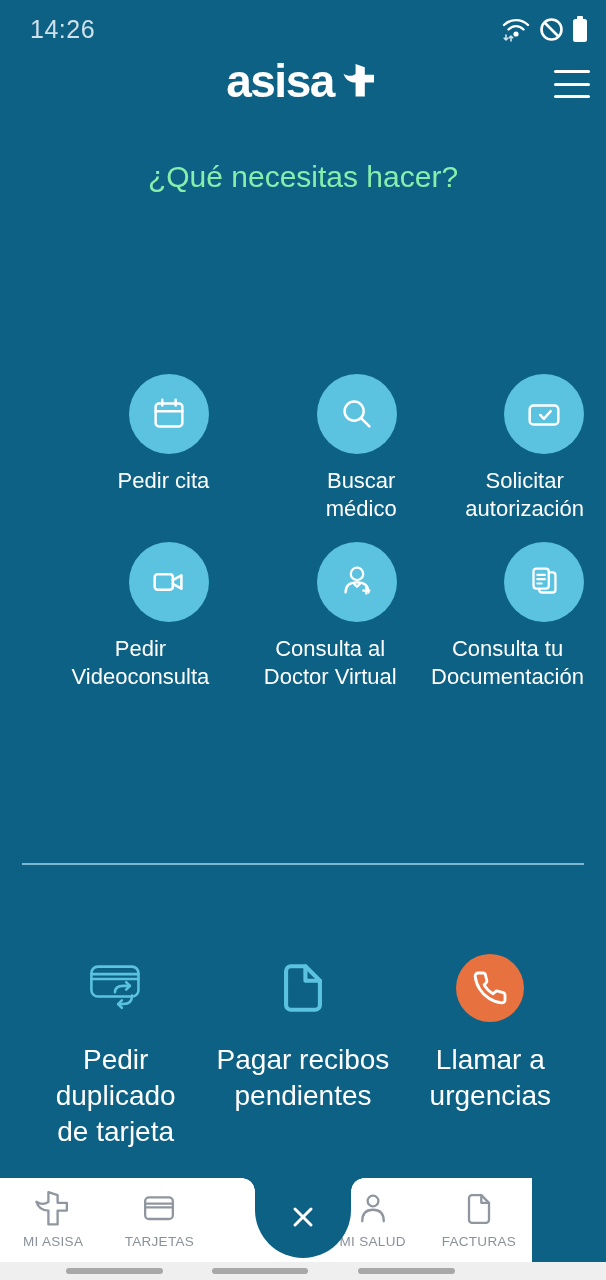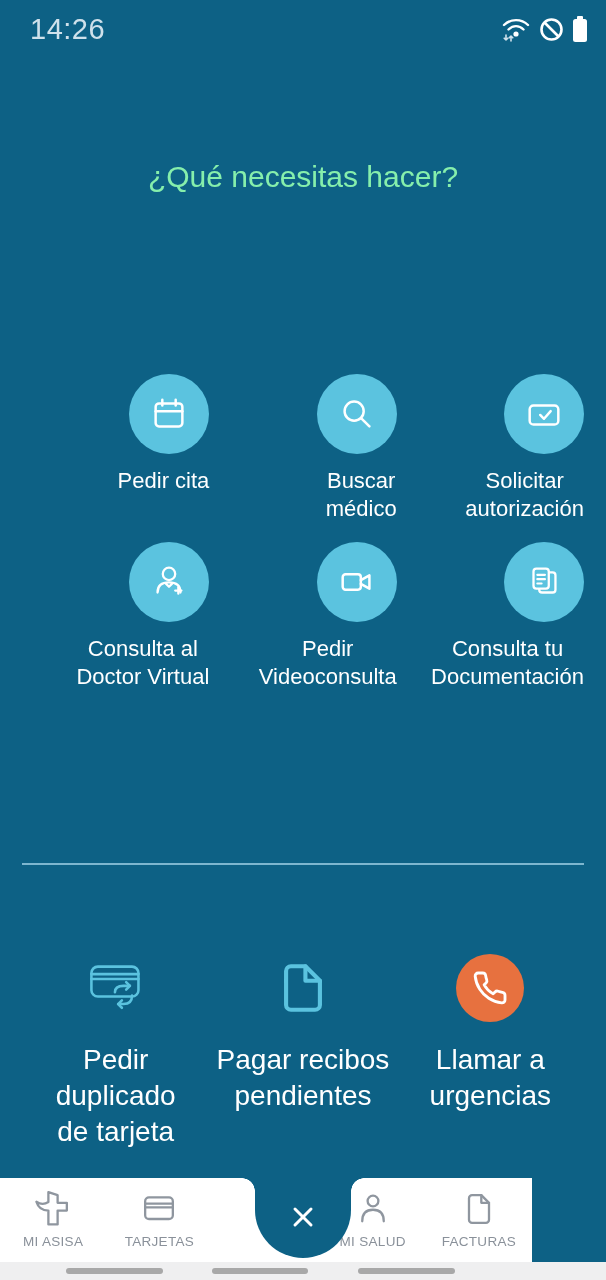--- a/index.html
+++ b/index.html
@@ -6,21 +6,21 @@
   html,body { background:#222; }
   .phone {
     position:relative; width:606px; height:1280px; margin:0 auto;
     background:#0D6185; overflow:hidden;
     font-family:"Liberation Sans", sans-serif;
     -webkit-font-smoothing:antialiased;
   }
   
   .status-bar { position:absolute; top:12px; left:30px; right:18px; height:34px;
     display:flex; justify-content:space-between; align-items:center; }
-  .status-time { font-size:29px; color:#cfe1eb; letter-spacing:.5px; }
+  .status-time { font-size:25px; color:#cfe1eb; letter-spacing:.5px; }
   .status-icons { display:flex; align-items:center; gap:7px; }
   
   .header { position:absolute; top:58px; left:0; right:0; height:56px; }
   .logo { position:absolute; left:50%; transform:translateX(-50%); top:0;
     display:flex; align-items:center; gap:6px; }
   .logo-text { color:#fff; font-size:46px; font-weight:700; letter-spacing:-1.5px; line-height:1; }
   .hamburger { position:absolute; right:16px; top:12px; width:36px; height:28px;
     display:flex; flex-direction:column; justify-content:space-between; cursor:pointer; }
   .hamburger span { display:block; height:3px; border-radius:2px; background:#fff; }
   
@@ -95,20 +95,35 @@
       </span>
       <span>
         <svg width="16" height="28" viewBox="0 0 16 28">
           <rect x="5" y="1" width="6" height="4" rx="1" fill="#fff"></rect>
           <rect x="1" y="4" width="14" height="23" rx="2.5" fill="#fff"></rect>
         </svg>
       </span>
     </div>
   </div>
 
+  <div class="header">
+    <div class="logo">
+      <span class="logo-text">asisa</span>
+      <span>
+        <svg width="40" height="40" viewBox="0 0 26 26">
+          <path d="M10 2 L16 4 V9 H22 V14 H16 V23 H10 V14 C6 14 3.3 12 2.2 8.3 C5 10.1 7.6 10 10 8.4 Z" fill="#fff"></path>
+        </svg>
+      </span>
+    </div>
+    <div class="hamburger">
+      <span></span>
+        <span></span>
+        <span></span>
+    </div>
+  </div>
 
   <div class="page-title">¿Qué necesitas hacer?</div>
 
   <div class="grid">
 
     <div class="tile">
       <div class="tile-circle">
         <svg width="42" height="42" viewBox="0 0 44 44" fill="none" stroke="#fff" stroke-width="2.6" stroke-linecap="round" stroke-linejoin="round">
           <rect x="8" y="11" width="28" height="24" rx="3.5"></rect>
           <line x1="8" y1="19" x2="36" y2="19"></line>
@@ -132,45 +147,45 @@
 
     <div class="tile">
       <div class="tile-circle">
         <svg width="42" height="42" viewBox="0 0 44 44" fill="none" stroke="#fff" stroke-width="2.6" stroke-linecap="round" stroke-linejoin="round">
           <rect x="7" y="13" width="30" height="20" rx="4"></rect>
           <polyline points="18,23 22,27 29,19"></polyline>
         </svg>
       </div>
       <div class="tile-label">Solicitar
 autorización</div>
+    </div>
+
+    <div class="tile">
+      <div class="tile-circle">
+        <svg width="42" height="42" viewBox="0 0 44 44" fill="none" stroke="#fff" stroke-width="2.6" stroke-linecap="round" stroke-linejoin="round">
+          <rect x="7" y="14" width="19" height="16" rx="3"></rect>
+          <path d="M26 20 L35 15 V29 L26 24"></path>
+        </svg>
+      </div>
+      <div class="tile-label">Pedir
+Videoconsulta</div>
     </div>
 
     <div class="tile">
       <div class="tile-circle">
         <svg width="42" height="42" viewBox="0 0 44 44" fill="none" stroke="#fff" stroke-width="2.4" stroke-linecap="round" stroke-linejoin="round">
           <circle cx="22" cy="13.5" r="6.5"></circle>
           <path d="M10 33 C10 25.5 15 22.5 22 22.5 C29 22.5 34 25.5 34 33"></path>
           <polyline points="18.5,23.5 22,27 25.5,23.5"></polyline>
           <line x1="28.5" y1="31" x2="35" y2="31"></line>
           <line x1="31.8" y1="27.8" x2="31.8" y2="34.2"></line>
         </svg>
       </div>
       <div class="tile-label">Consulta al
 Doctor Virtual</div>
-    </div>
-
-    <div class="tile">
-      <div class="tile-circle">
-        <svg width="42" height="42" viewBox="0 0 44 44" fill="none" stroke="#fff" stroke-width="2.6" stroke-linecap="round" stroke-linejoin="round">
-          <rect x="7" y="14" width="19" height="16" rx="3"></rect>
-          <path d="M26 20 L35 15 V29 L26 24"></path>
-        </svg>
-      </div>
-      <div class="tile-label">Pedir
-Videoconsulta</div>
     </div>
 
     <div class="tile">
       <div class="tile-circle">
         <svg width="42" height="42" viewBox="0 0 44 44" stroke-linecap="round" stroke-linejoin="round">
           <rect x="17" y="12" width="17" height="21" rx="3" fill="none" stroke="#fff" stroke-width="2.4"></rect>
           <rect x="11" y="8" width="16" height="21" rx="3" fill="#5BC3DF" stroke="#fff" stroke-width="2.4"></rect>
           <line x1="15" y1="14.5" x2="23" y2="14.5" stroke="#fff" stroke-width="2.2"></line>
           <line x1="15" y1="19" x2="23" y2="19" stroke="#fff" stroke-width="2.2"></line>
           <line x1="15" y1="23.5" x2="19.5" y2="23.5" stroke="#fff" stroke-width="2.2"></line>

